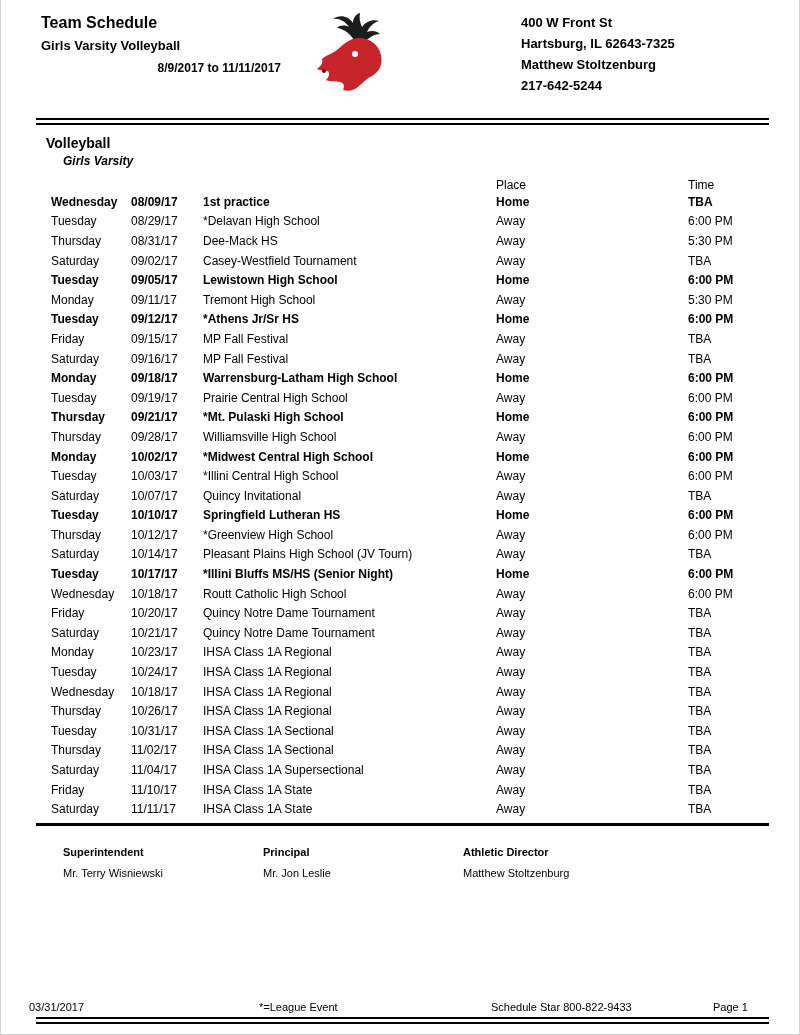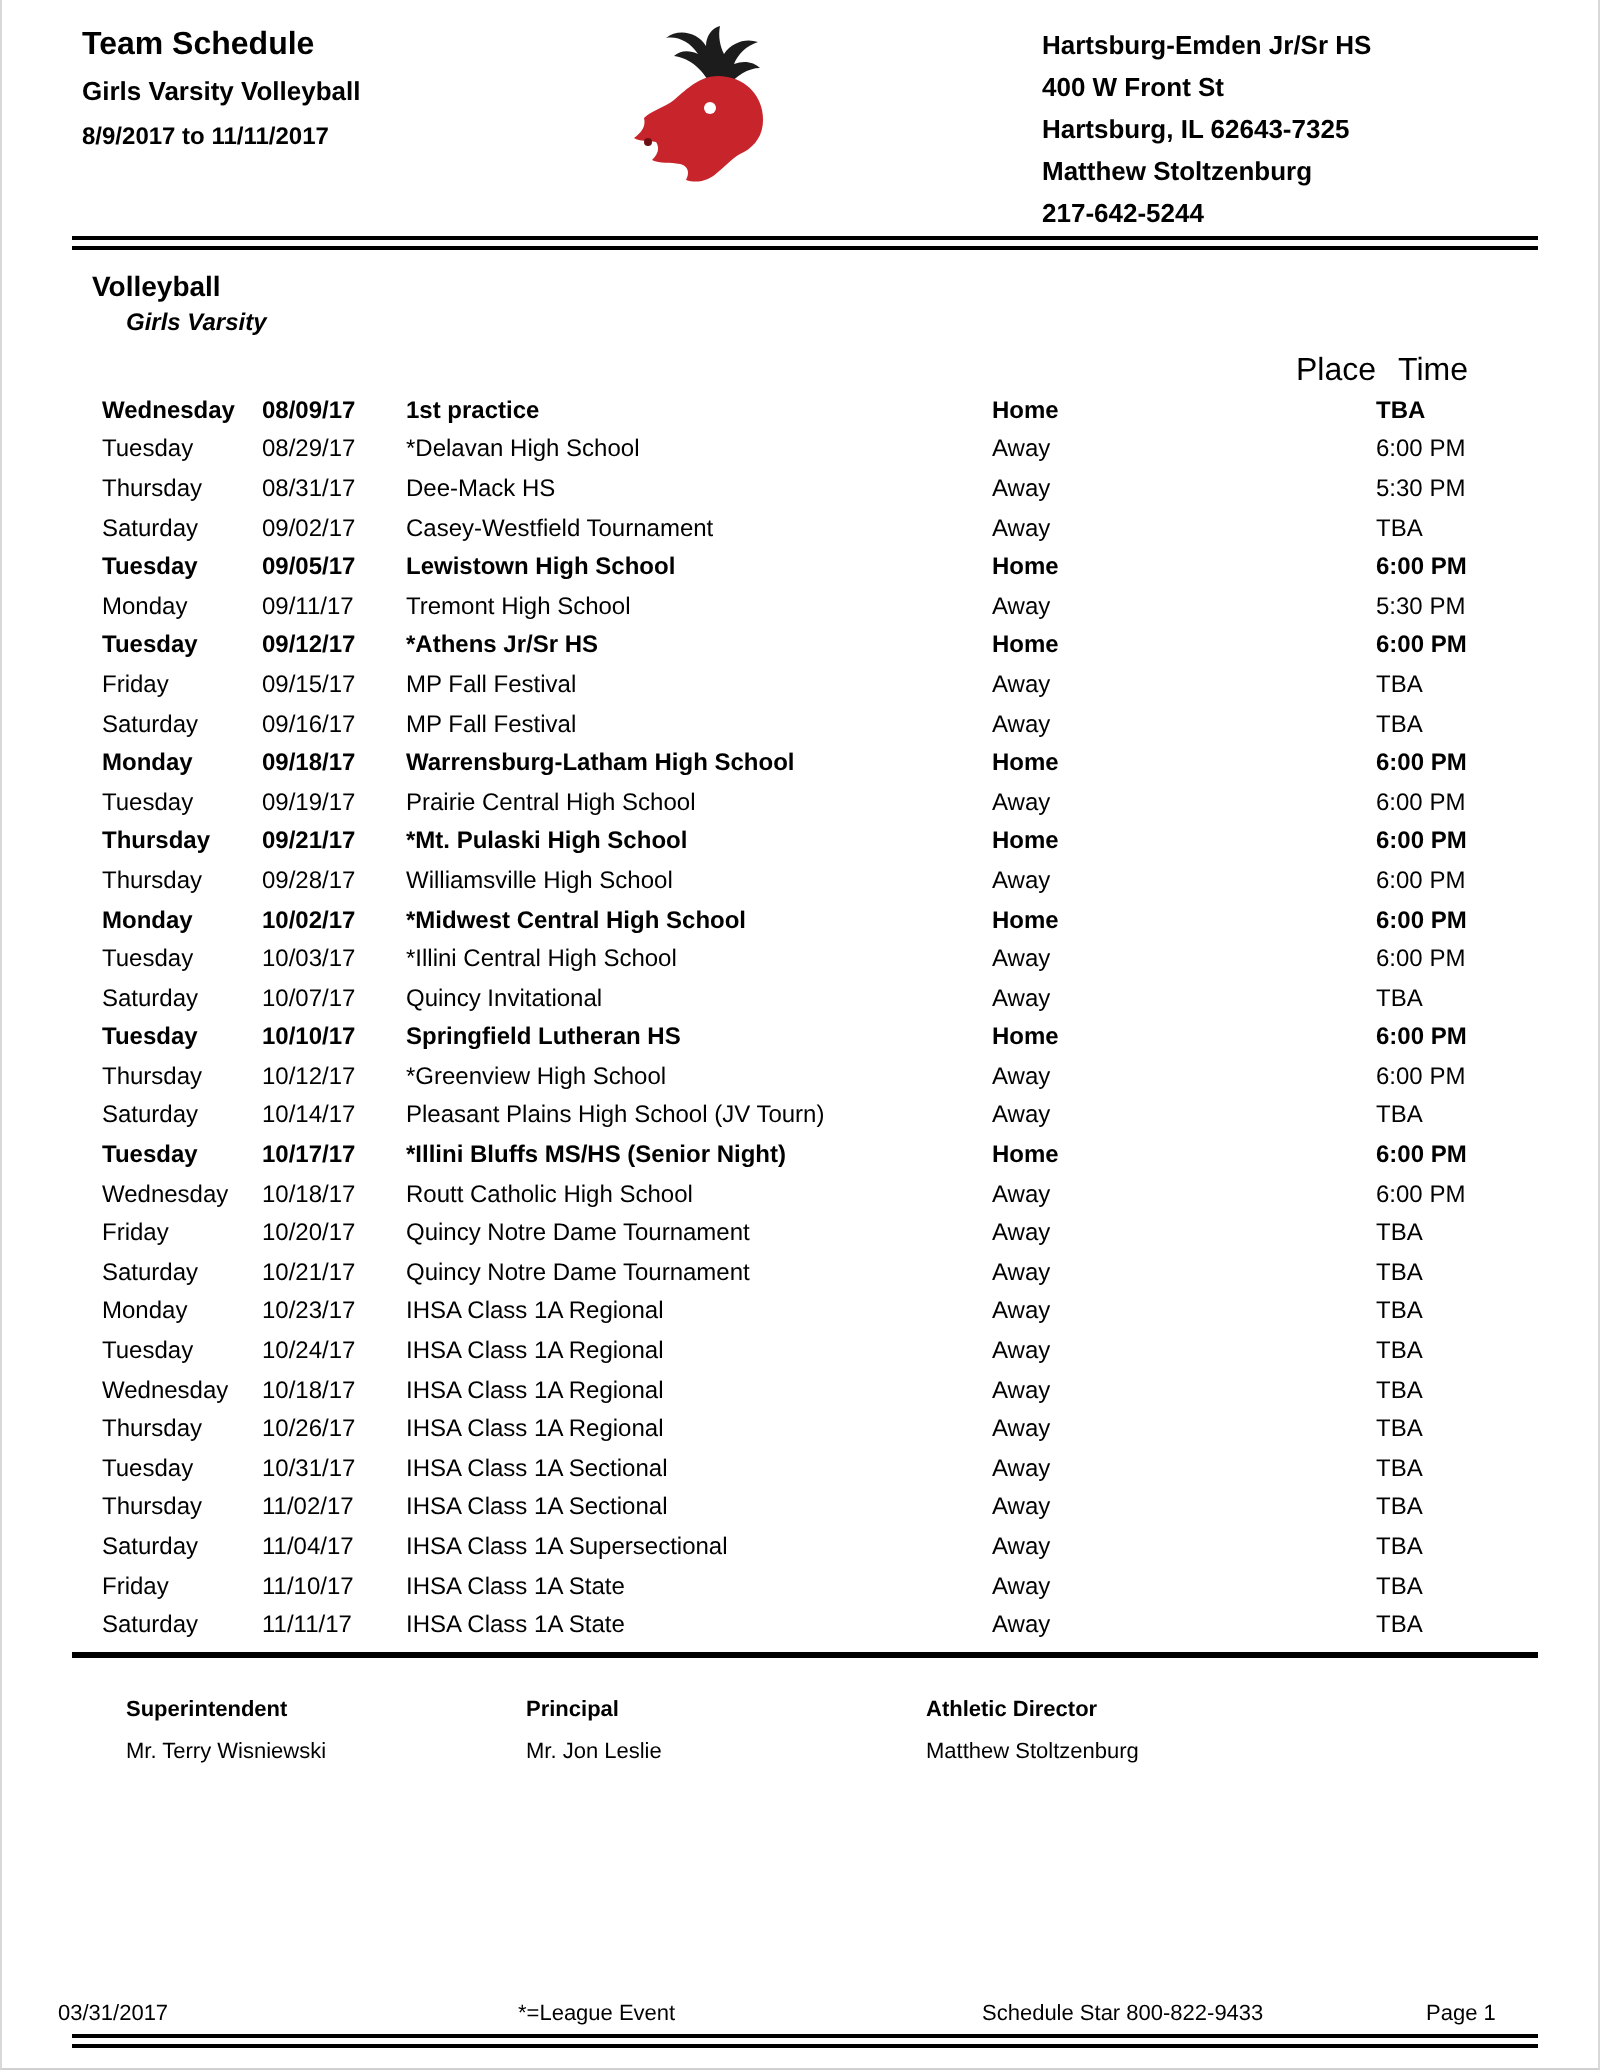--- a/index.html
+++ b/index.html
@@ -13,21 +13,21 @@
     border-right:1px solid #d8d8d8;
     border-bottom:1px solid #d0d0d0;
   }
   .page { position:relative; width:100%; height:100%; }
 
   
   .header { display:flex; padding:12px 0 0 40px; height:118px; }
   .header-left { width:240px; }
   .h-title { font-size:16px; font-weight:bold; margin-top:2px; }
   .h-sub   { font-size:13px; font-weight:bold; margin-top:6px; }
-  .h-range { font-size:12px; font-weight:bold; margin-top:8px; }
+  .h-range { font-size:12px; font-weight:bold; margin-top:8px;text-align:right; }
   .header-logo { width:240px; padding-left:28px; }
   .header-right { width:250px; }
   .header-right div { font-size:13px; font-weight:bold; line-height:21px; }
 
   
   .double-rule {
     margin-left:35px; width:733px; height:7px;
     border-top:2px solid #000; border-bottom:2px solid #000;
   }
   .thick-rule { margin:4px 0 0 35px; width:733px; height:3px; background:#000; }
@@ -36,21 +36,21 @@
   .sport-title { margin:10px 0 0 45px; font-size:14px; font-weight:bold; }
   .team-title  { margin:3px 0 0 62px; font-size:12px; font-weight:bold; font-style:italic; }
 
   
   table.schedule {
     margin:9px 0 0 50px; width:683px;
     border-collapse:collapse; table-layout:fixed;
     font-size:12px;
   }
   .c-day{width:80px} .c-date{width:72px} .c-event{width:293px} .c-place{width:192px} .c-time{width:46px}
-  .schedule th { font-weight:normal; text-align:right; height:15px; padding:0; font-size:16px; vertical-align:bottom; }
+  .schedule th { font-weight:normal; text-align:left; height:15px; padding:0; font-size:12px; vertical-align:bottom; }
   .schedule td { padding:0; height:19.6px; vertical-align:middle; white-space:nowrap; overflow:hidden; }
   .schedule tr.bold td { font-weight:bold; }
 
   
   .staff-row { display:flex; margin:20px 12px 0 62px; }
   .staff-block { width:200px; }
   .staff-title { font-size:11px; font-weight:bold; }
   .staff-name  { font-size:11px; margin-top:9px; }
 
   
@@ -76,21 +76,20 @@
     </div>
     <div class="header-logo">
       <svg width="96" height="84" viewBox="0 0 96 84" aria-hidden="true">
         <path fill="#1c1c1c" d="M47 32 C43 23 36 17 28 16 C31 13 36 13 40 15 C36 9 30 6 24 7 C30 2 40 4 44 11 C44 6 47 2 51 1 C50 6 51 11 53 15 C57 9 64 7 70 9 C64 11 60 15 58 20 C63 18 68 19 71 22 C65 22 59 26 55 31 Z"></path>
         <path fill="#c8242b" d="M50 26 C61 26 70 33 72 43 C74 53 70 60 63 64 C58 66 55 70 50 74 C46 78 40 80 34 78 C36 74 35 71 31 70 C26 69 21 70 17 68 C20 65 21 62 19 59 C15 58 11 59 8 57 C12 54 14 51 13 47 C17 43 23 42 28 38 C35 32 41 26 50 26 Z"></path>
         <circle cx="46" cy="42" r="3" fill="#ffffff"></circle>
         <circle cx="15" cy="59" r="2" fill="#6b1014"></circle>
       </svg>
     </div>
     <div class="header-right">
-      <div>Hartsburg-Emden Jr/Sr HS</div>
       <div>400 W Front St</div>
       <div>Hartsburg, IL 62643-7325</div>
       <div>Matthew Stoltzenburg</div>
       <div>217-642-5244</div>
     </div>
   </div>
 
   <div class="double-rule"></div>
 
   <div class="sport-title">Volleyball</div>

